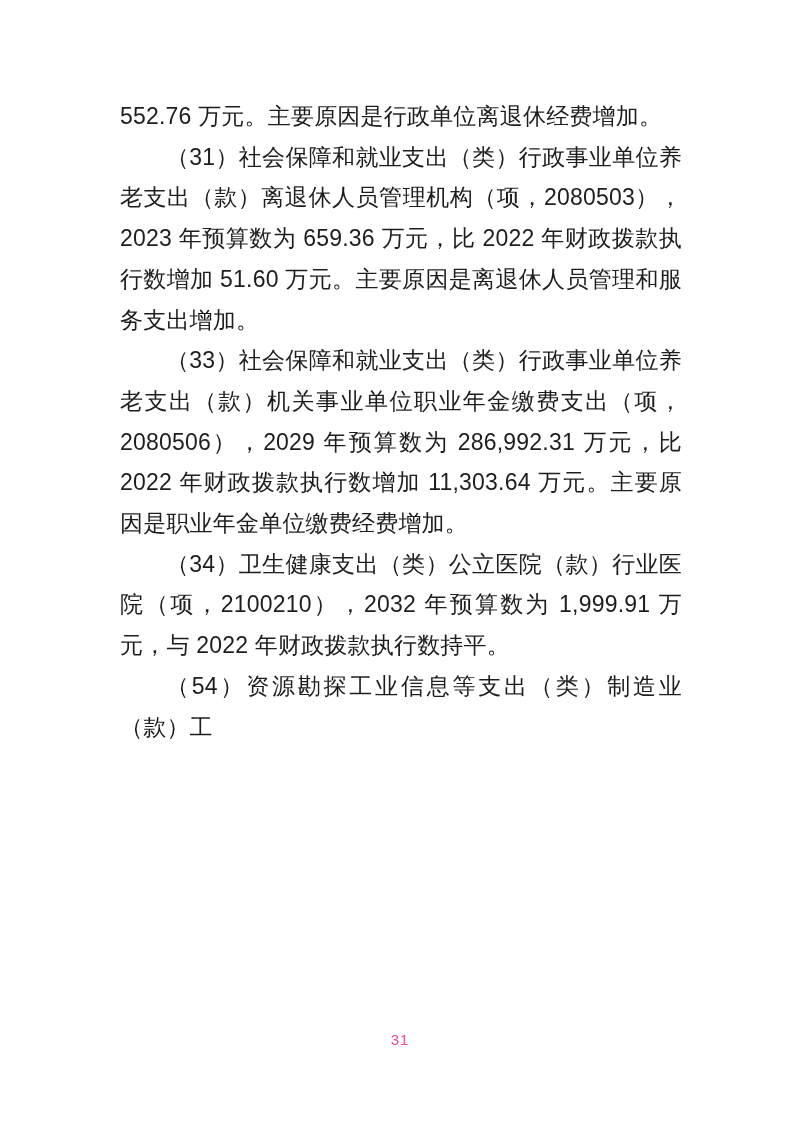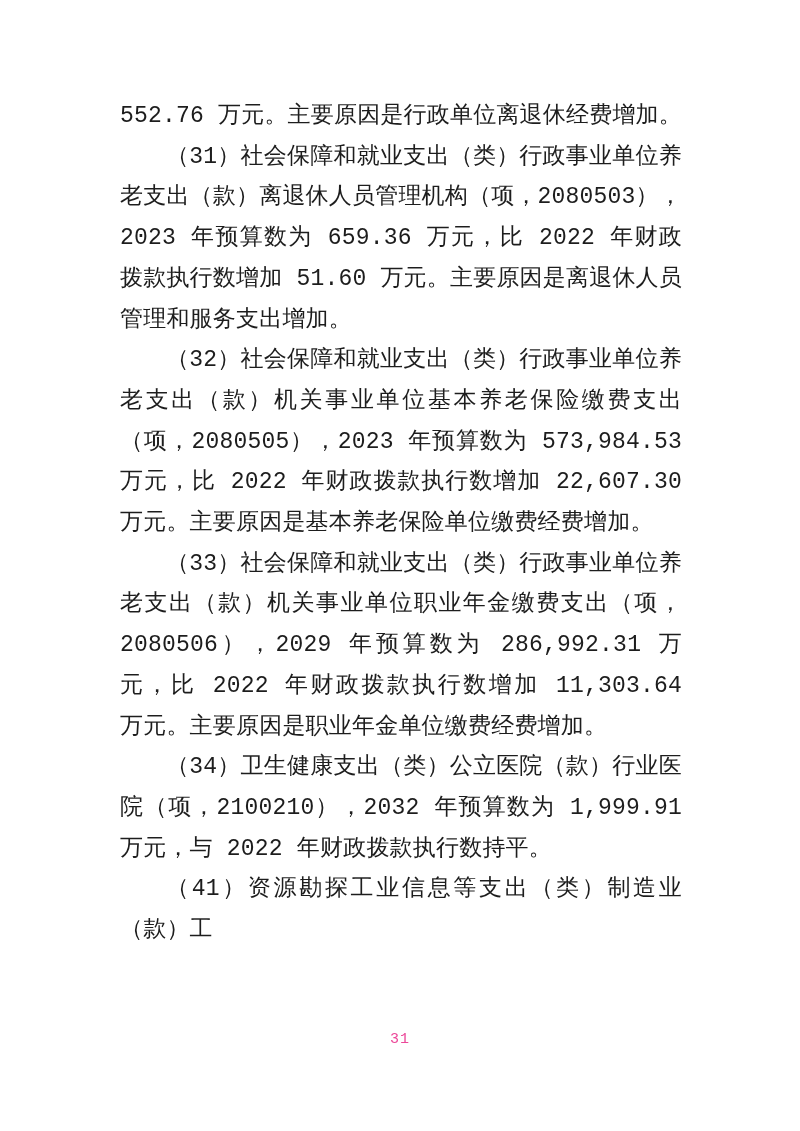--- a/index.html
+++ b/index.html
@@ -6,21 +6,21 @@
     margin: 0;
     padding: 0;
     background: #ffffff;
   }
   .page {
     position: relative;
     width: 800px;
     height: 1131px;
     background: #ffffff;
     overflow: hidden;
-    font-family: Liberation Mono, monospace;
+    font-family: Liberation Sans, sans-serif;
     color: #1d1d1d;
   }
   .content {
     position: absolute;
     left: 120px;
     top: 96px;
     width: 562px;
   }
   .para {
     margin: 0;
@@ -45,19 +45,18 @@
     letter-spacing: 1px;
   }
 </style>
 </head>
 <body>
 
 <div class="page">
   <main class="content" id="paragraph-container">
       <p class="para">552.76 万元。主要原因是行政单位离退休经费增加。</p>
       <p class="para indent">（31）社会保障和就业支出（类）行政事业单位养老支出（款）离退休人员管理机构（项，2080503），2023 年预算数为 659.36 万元，比 2022 年财政拨款执行数增加 51.60 万元。主要原因是离退休人员管理和服务支出增加。</p>
-      <p class="para indent">（32）社会保障和就业支出（类）行政事业单位养老支出（款）机关事业单位基本养老保险缴费支出（项，2080505），2023 年预算数为 573,984.53 万元，比 2022 年财政拨款执行数增加 22,607.30 万元。主要原因是基本养老保险单位缴费经费增加。</p>
       <p class="para indent">（33）社会保障和就业支出（类）行政事业单位养老支出（款）机关事业单位职业年金缴费支出（项，2080506），2029 年预算数为 286,992.31 万元，比 2022 年财政拨款执行数增加 11,303.64 万元。主要原因是职业年金单位缴费经费增加。</p>
       <p class="para indent">（34）卫生健康支出（类）公立医院（款）行业医院（项，2100210），2032 年预算数为 1,999.91 万元，与 2022 年财政拨款执行数持平。</p>
-      <p class="para indent">（41）资源勘探工业信息等支出（类）制造业（款）工</p>
+      <p class="para indent">（54）资源勘探工业信息等支出（类）制造业（款）工</p>
     </main>
   <footer class="page-number">31</footer>
 </div>
 
 </body></html>

